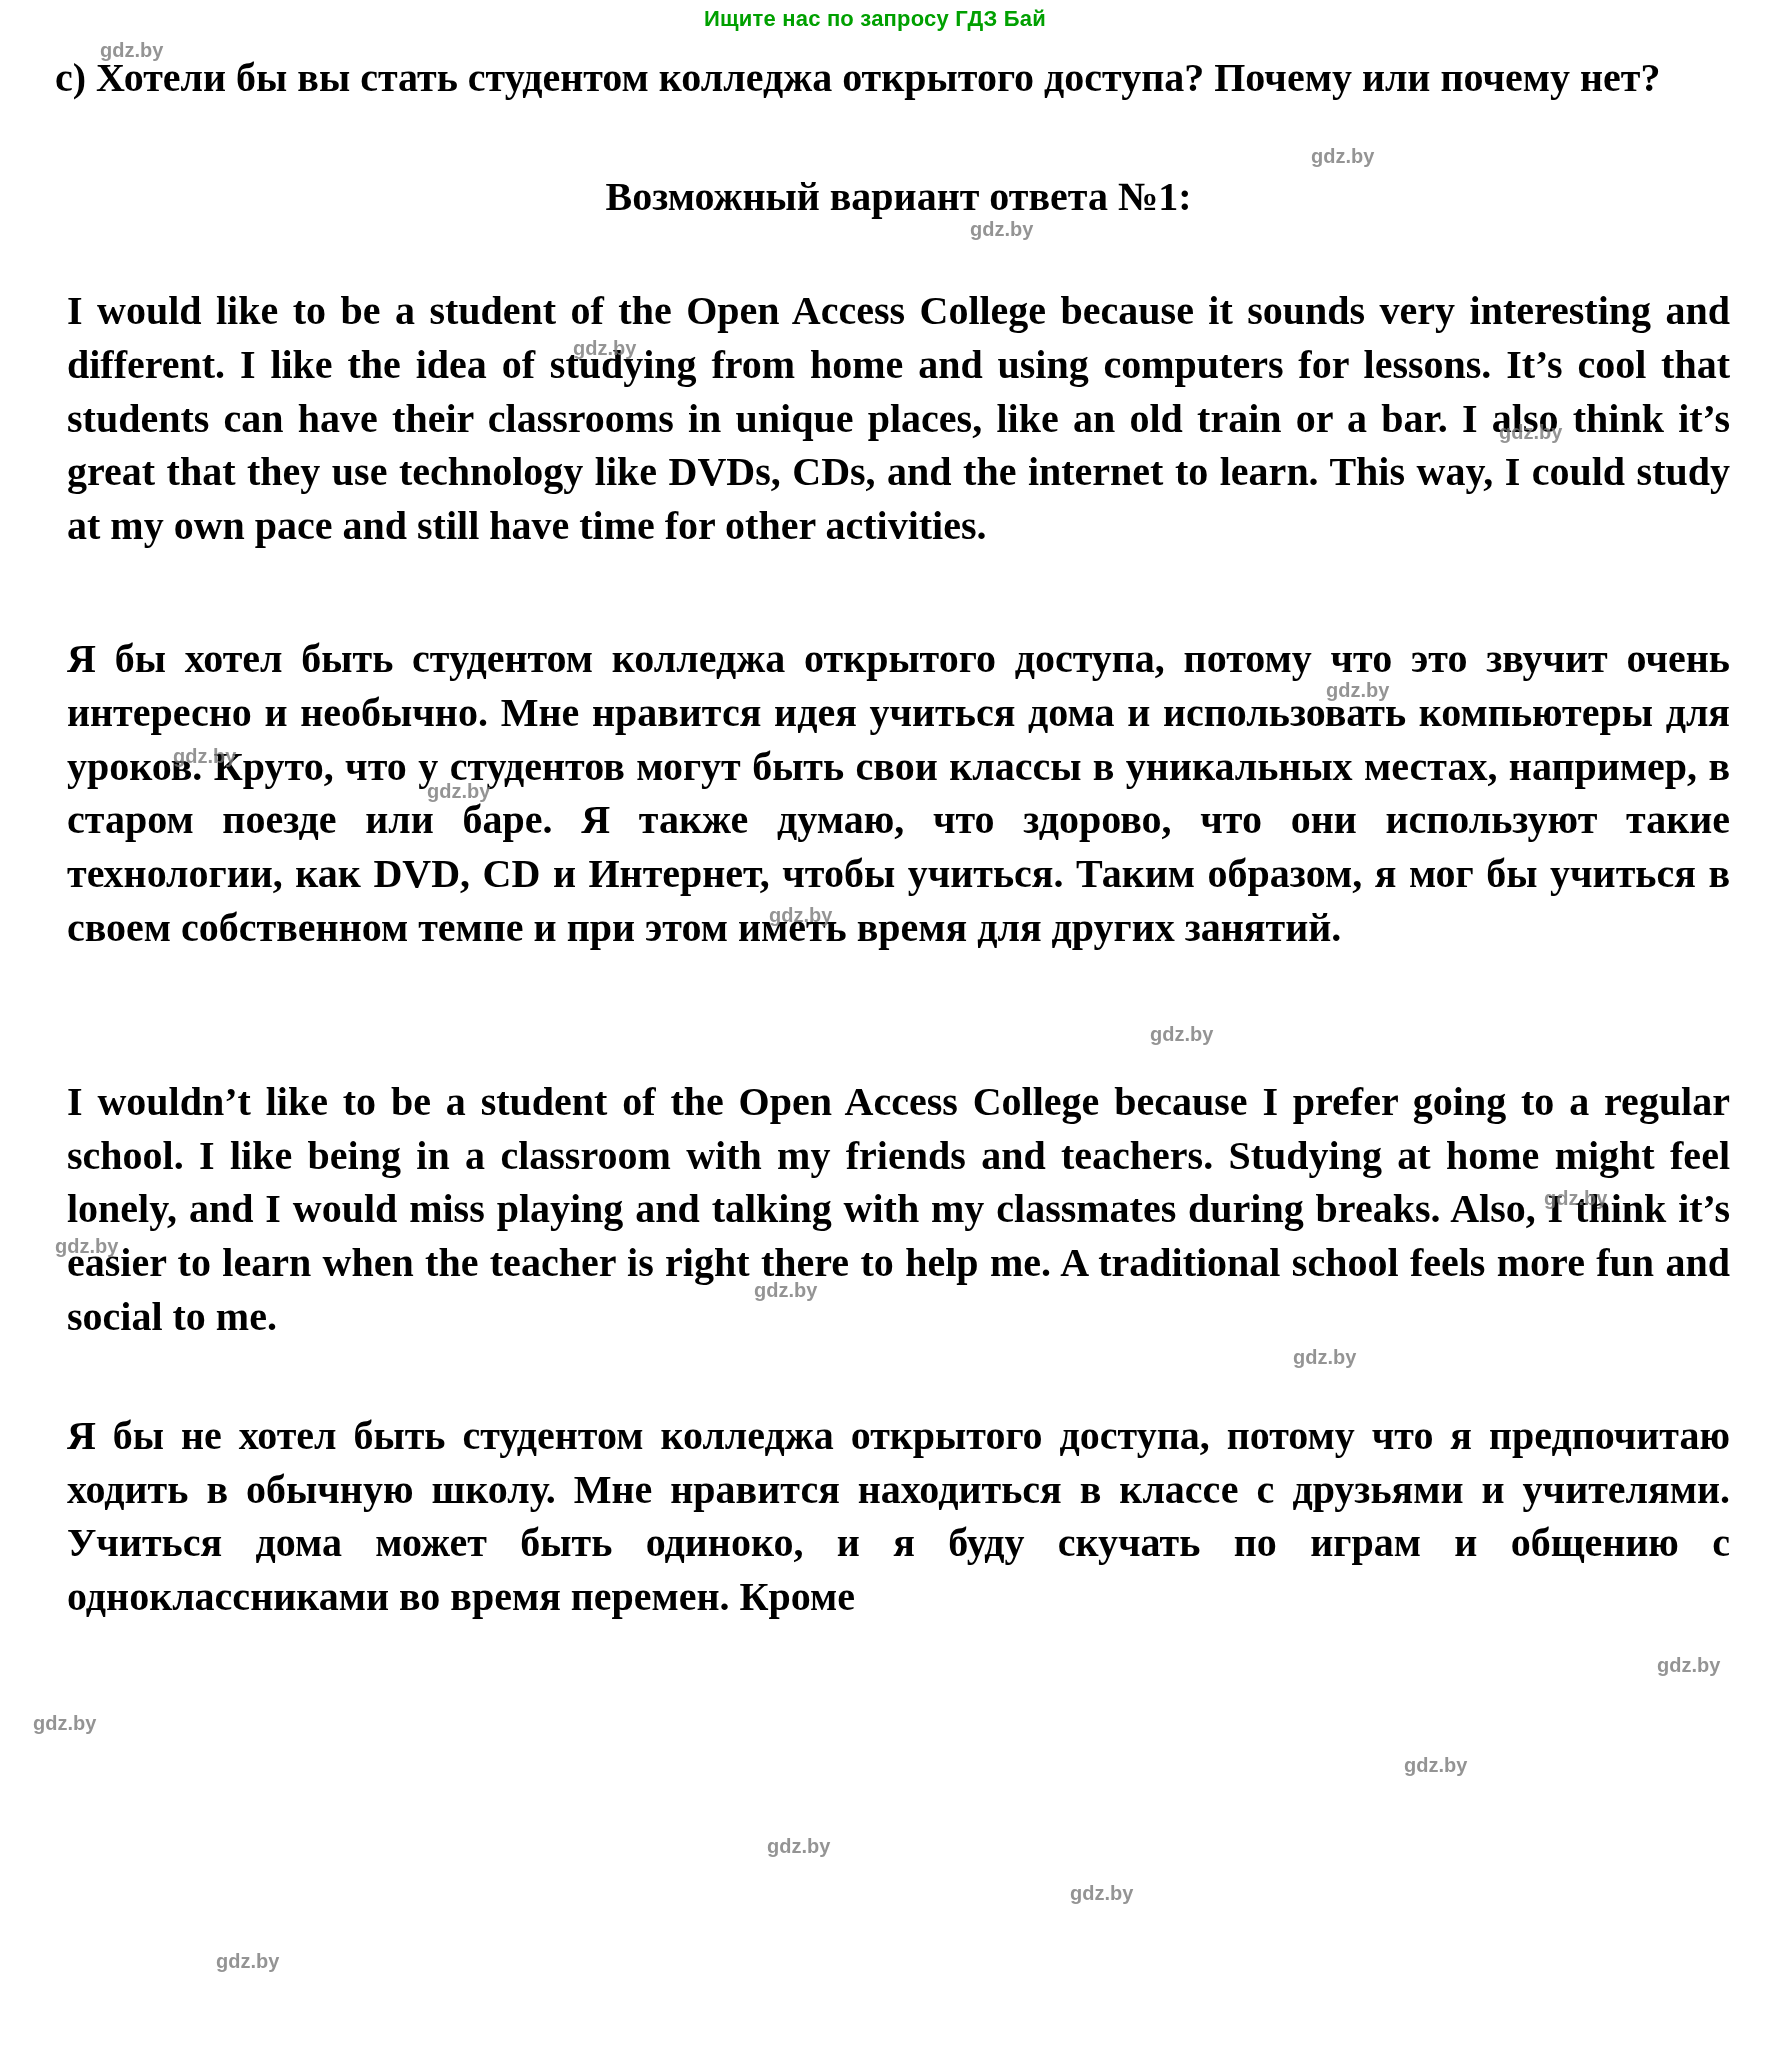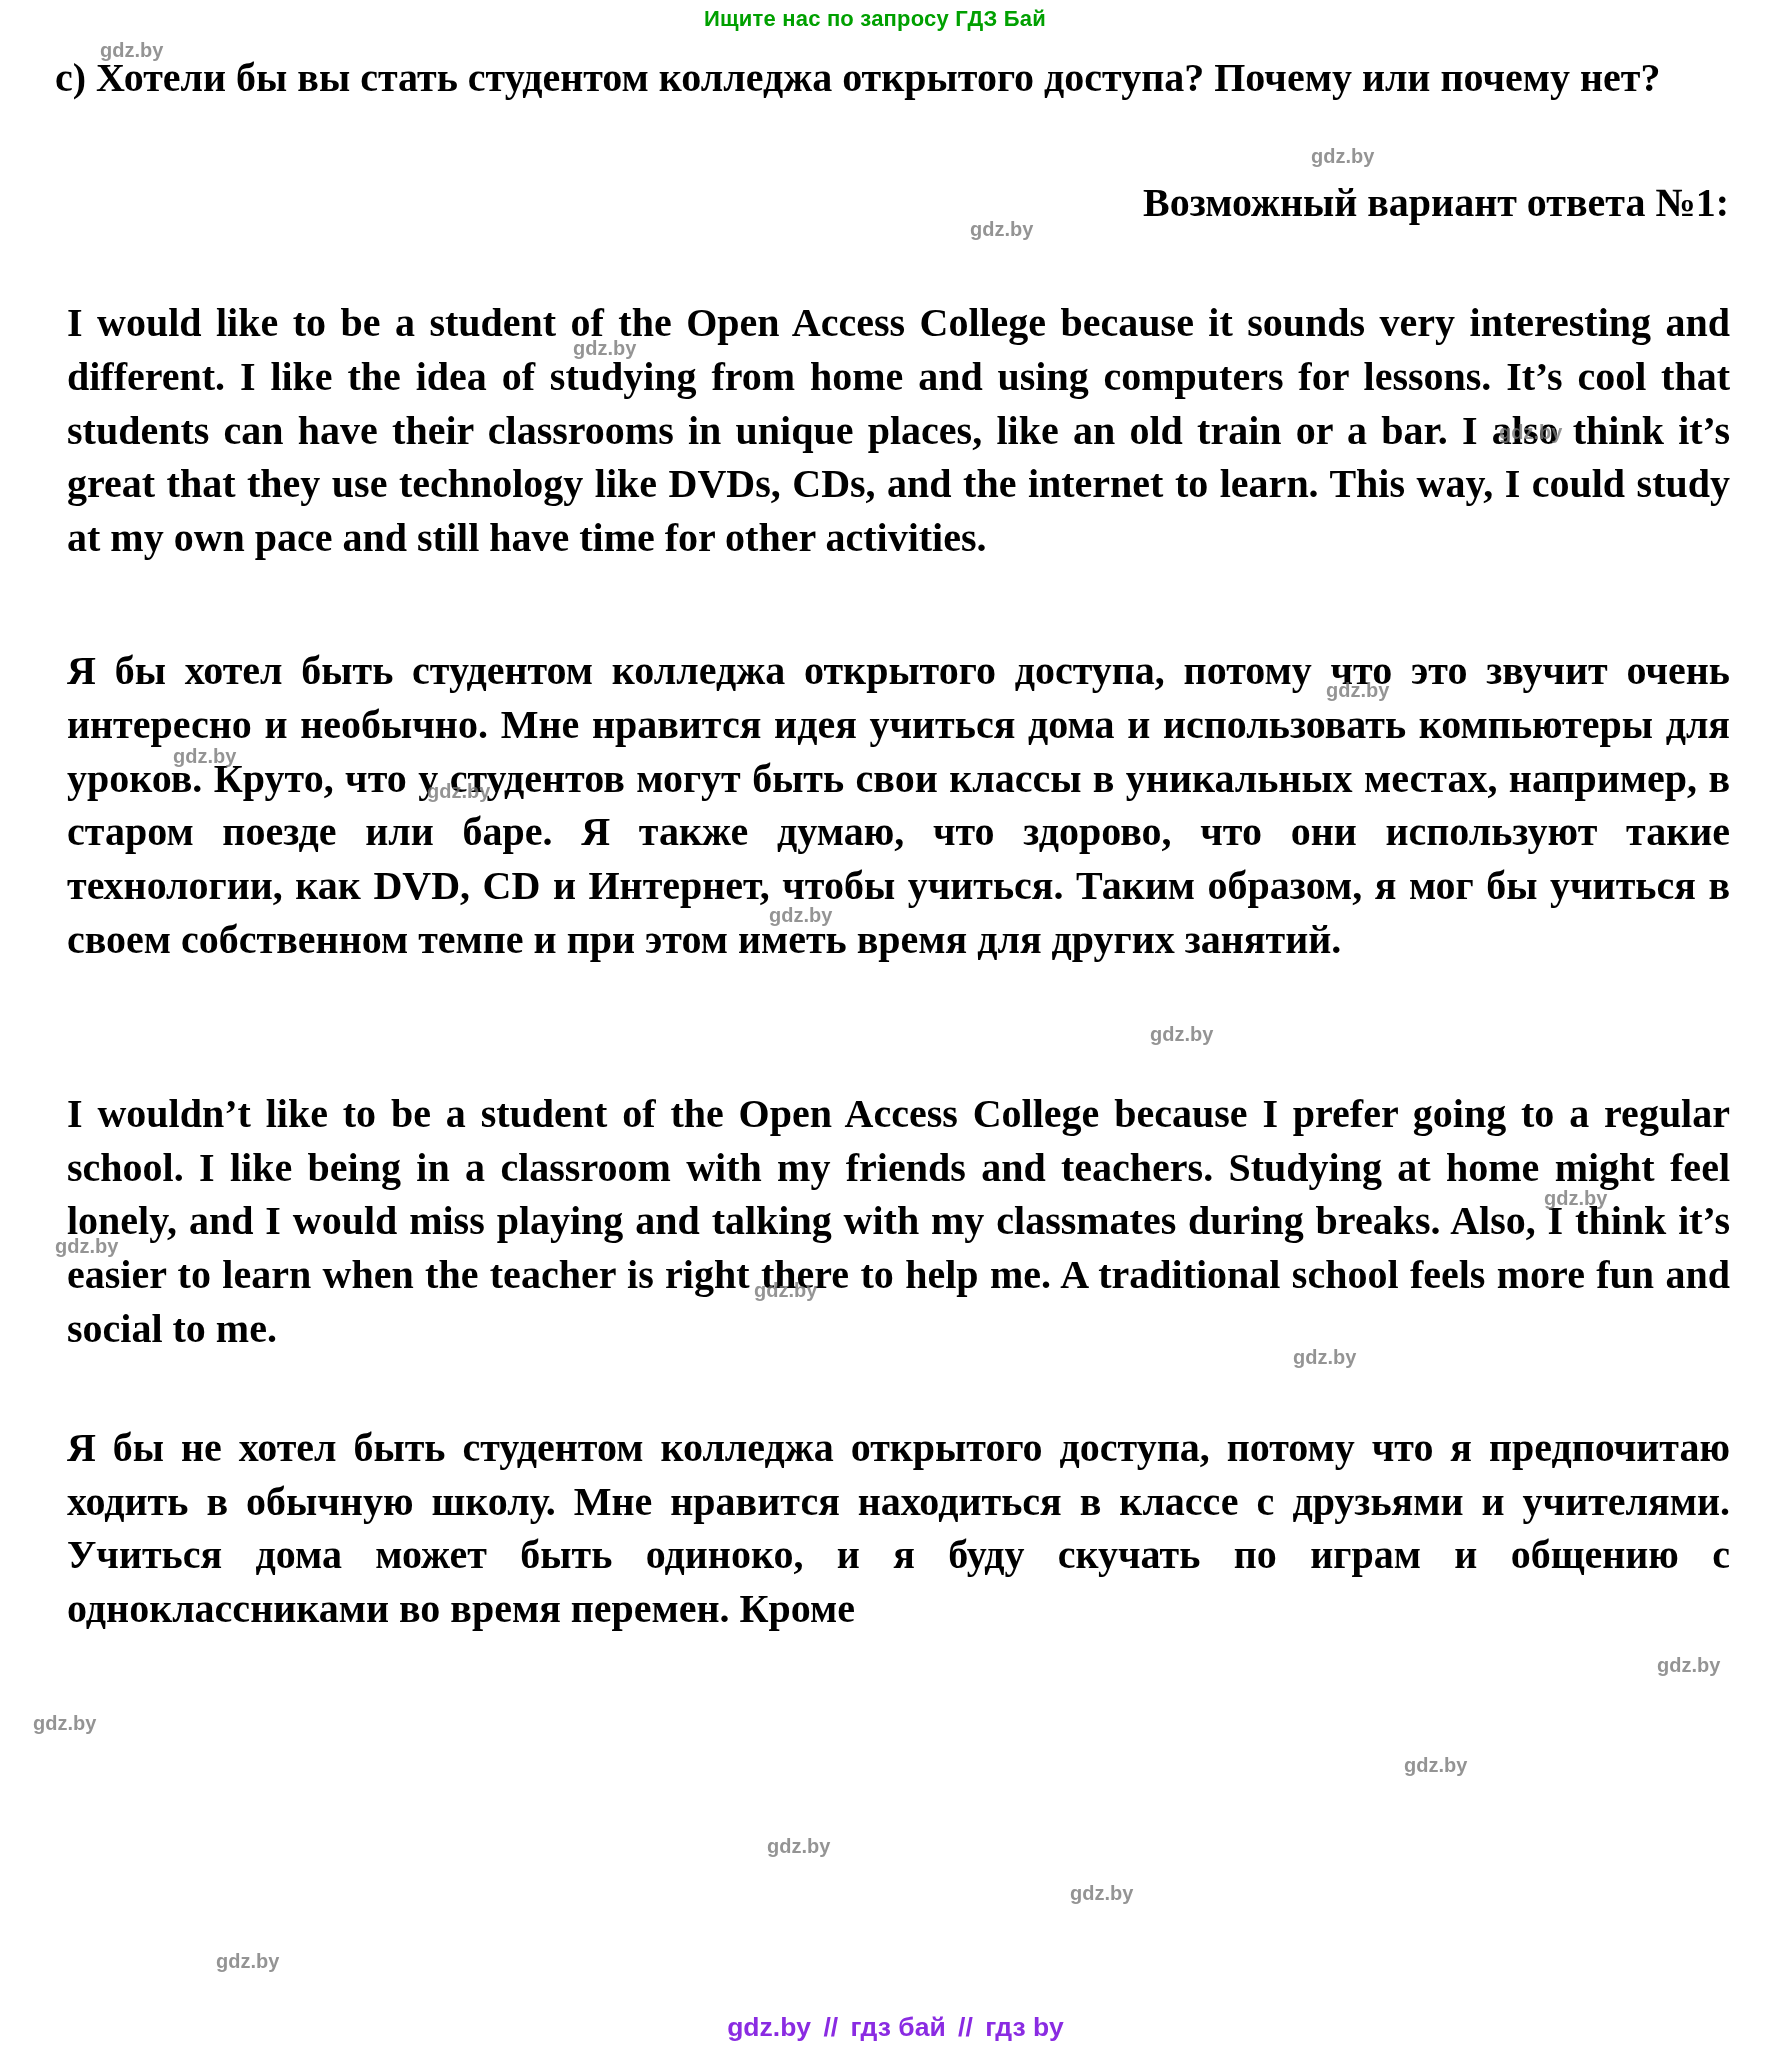--- a/index.html
+++ b/index.html
@@ -66,22 +66,22 @@
   .q-block {
     margin: 0 0 3.5px 0;
   }
 
   .spacer-lg { height: 55px; }
   .spacer-md { height: 41px; }
 
   .heading {
     font-size: 40px;
     line-height: 1.345;
-    margin: 13px;
-    text-align: right;
+    margin: 7px;
+    text-align: center;
     white-space: nowrap;
   }
 
   
   .wm {
     position: absolute;
     font-family: "Liberation Sans", "DejaVu Sans", sans-serif;
     font-size: 20px;
     font-weight: 700;
     color: #7a7a7a;
@@ -172,20 +172,15 @@
       <span class="wm" style="left: 754px; top: 1279px;">gdz.by</span>
       <span class="wm" style="left: 1293px; top: 1346px;">gdz.by</span>
       <span class="wm" style="left: 1657px; top: 1654px;">gdz.by</span>
       <span class="wm" style="left: 33px; top: 1712px;">gdz.by</span>
       <span class="wm" style="left: 1404px; top: 1754px;">gdz.by</span>
       <span class="wm" style="left: 767px; top: 1835px;">gdz.by</span>
       <span class="wm" style="left: 1070px; top: 1882px;">gdz.by</span>
       <span class="wm" style="left: 216px; top: 1950px;">gdz.by</span>
     </div>
 
-  <div class="footer">
-    <div class="footer-inner">
-      <a class="footer-link" href="#" style="color: rgb(138, 43, 226);">gdz.by</a><span class="footer-sep" style="color: rgb(138, 43, 226);">//</span><a class="footer-link" href="#" style="color: rgb(138, 43, 226);">гдз бай</a><span class="footer-sep" style="color: rgb(138, 43, 226);">//</span><a class="footer-link" href="#" style="color: rgb(138, 43, 226);">гдз by</a>
-    </div>
-  </div>
 
 </div>
 
 
 </body></html>

